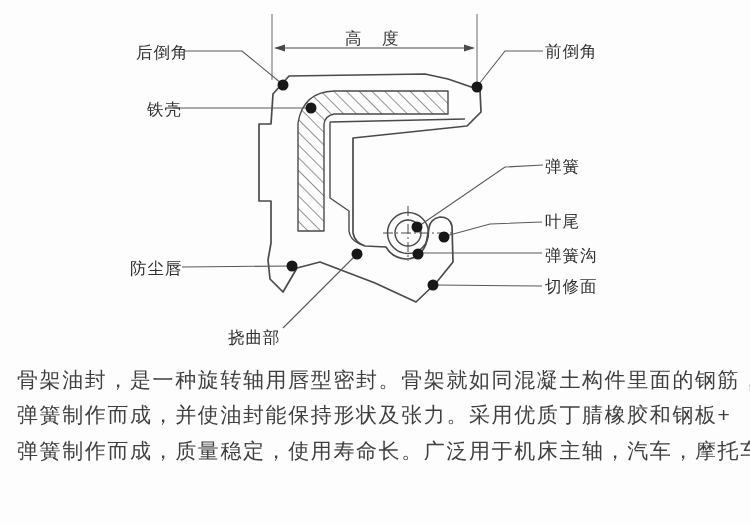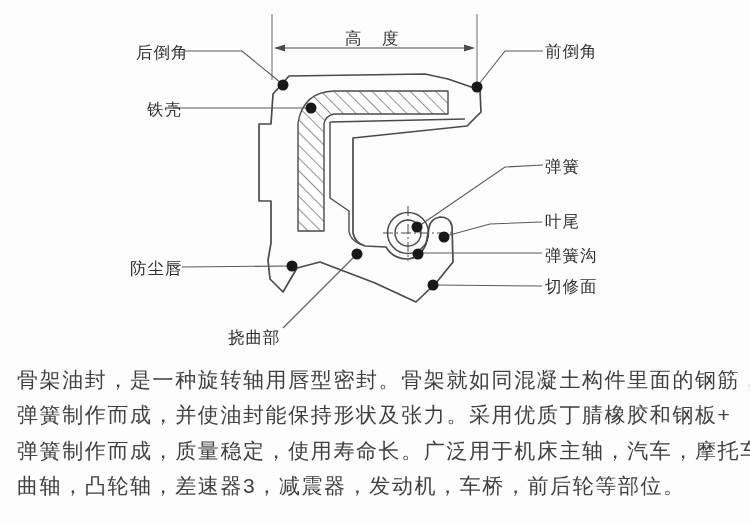--- a/index.html
+++ b/index.html
@@ -95,16 +95,15 @@
       <text class="lbl" x="545" y="227">叶尾</text>
       <text class="lbl" x="545" y="261">弹簧沟</text>
       <text class="lbl" x="545" y="292">切修面</text>
     </svg>
   </div>
 
   <div class="desc">
     <p>骨架油封，是一种旋转轴用唇型密封。骨架就如同混凝土构件里面的钢筋，</p>
     <p>弹簧制作而成，并使油封能保持形状及张力。采用优质丁腈橡胶和钢板+</p>
     <p>弹簧制作而成，质量稳定，使用寿命长。广泛用于机床主轴，汽车，摩托车</p>
-    <p>曲轴，凸轮轴，差速器3，减震器，发动机，车桥，前后轮等部位。</p>
   </div>
 
 </div>
 
 </body></html>

